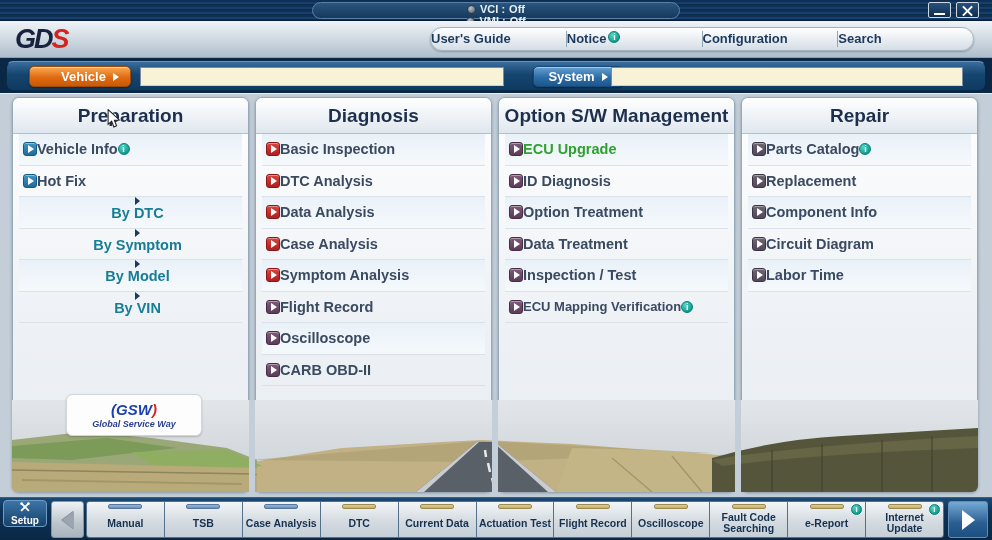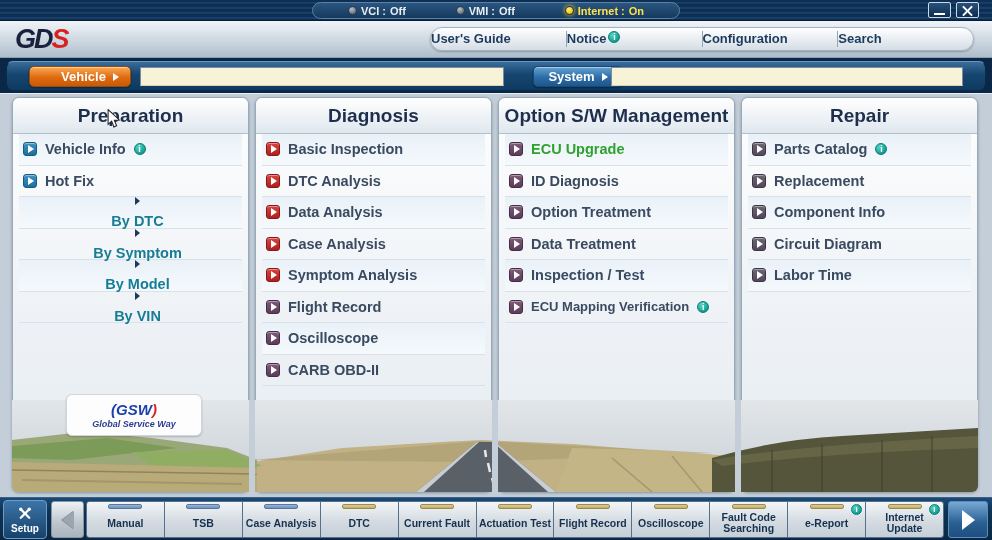--- a/index.html
+++ b/index.html
@@ -6,21 +6,21 @@
   html,body { width:992px; height:540px; overflow:hidden; }
   body { font-family:"Liberation Sans", sans-serif; background:#0a2845; position:relative; }
   #page { position:absolute; inset:0; width:992px; height:540px; }
 
   
   #titlebar { position:absolute; left:0; top:0; width:992px; height:21px;
     background:repeating-linear-gradient(0deg,#0c2c4e 0 1px,#16406b 1px 3px,#102f54 3px 5px);
     border-bottom:1px solid #071e38; }
   #statuspill { position:absolute; left:312px; top:2px; width:368px; height:17px;
     background:linear-gradient(#2a567f,#16395e); border:1px solid #5b82a6; border-radius:9px;
-    display:flex; align-items:center; justify-content:space-around; padding:0 10px; }
+    display:flex; align-items:center; justify-content:space-around; padding:0 10px;flex-direction:column; }
   .statusgroup { display:flex; align-items:center; gap:4px; }
   .led { width:9px; height:9px; border-radius:50%; border:1px solid #2b3b4a; }
   .led.off { background:radial-gradient(circle at 35% 30%, #b8c2cb, #6d7883 70%); }
   .led.on  { background:radial-gradient(circle at 35% 30%, #ffef8a, #f5c400 70%); box-shadow:0 0 4px #ffd215; }
   .stlabel, .stvalue { font-size:11px; font-weight:bold; color:#e9eef3; }
   .stlabel::after { content:" : "; }
   .statusgroup.on .stlabel, .statusgroup.on .stvalue { color:#ffe14d; }
 
   .winbtn { position:absolute; top:2px; width:23px; height:16px;
     background:linear-gradient(#27527c,#0e2d50); border:1px solid #cfd8e0; border-radius:2px; }
@@ -66,21 +66,21 @@
   #main { position:absolute; left:0; top:93px; width:992px; height:404px;
     background:#c3ced8; border-top:1px solid #e9eef3; }
   .column { position:absolute; top:97px; width:237px; height:395px;
     background:linear-gradient(#fefefe,#edf1f5 60%,#e7edf2); border:1px solid #98aaba; border-radius:7px;
     box-shadow:0 1px 3px rgba(20,40,60,.35); }
   #col0 { left:12px; } #col1 { left:255px; } #col2 { left:498px; } #col3 { left:741px; }
   .col-header { height:36px; line-height:35px; text-align:center; font-size:19px; font-weight:600;
     color:#1d2f4c; background:linear-gradient(#ffffff,#dfe7ee); border-bottom:1px solid #b4c0cc;
     border-radius:7px 7px 0 0; }
   .col-list { padding:0 6px; }
-  .row { height:31.5px; display:flex; align-items:center; gap:8px; padding:0 4px;
+  .row { height:31.5px; display:flex; align-items:center; padding:0 4px;
     border-bottom:1px solid #dae1e8; cursor:pointer; }
   .row.alt { background:linear-gradient(#e9f1f8,#f5f9fc); }
   .bullet { width:14px; height:14px; border-radius:3px; display:flex; align-items:center; justify-content:center; flex:0 0 auto;
     box-shadow:inset 0 1px 0 rgba(255,255,255,.4); }
   .bullet::after { content:""; width:0; height:0; border-left:6px solid #fff;
     border-top:4px solid transparent; border-bottom:4px solid transparent; margin-left:2px; }
   .b-blue   { background:linear-gradient(#3f93c2,#1e6d9e); border:1px solid #155a84; }
   .b-red    { background:linear-gradient(#d8453f,#b01f1f); border:1px solid #8c1515; }
   .b-purple { background:linear-gradient(#7e5a78,#5c3c58); border:1px solid #462c44; }
   .b-gray   { background:linear-gradient(#6e6572,#52485a); border:1px solid #3c3446; }
@@ -103,21 +103,21 @@
     background:#fdfdfd; border:1px solid #cfd6dc; border-radius:6px; box-shadow:0 1px 2px rgba(0,0,0,.2);
     display:flex; flex-direction:column; align-items:center; justify-content:center; }
   #gswtext { font-size:15px; font-weight:900; font-style:italic; color:#1a3fae; letter-spacing:0; position:relative; line-height:15px; }
   #gswtext::before { content:"("; color:#1a3fae; font-weight:900; }
   #gswtext::after { content:")"; color:#d6231f; font-weight:900; }
   #gswtag { font-size:9px; font-weight:bold; font-style:italic; color:#2a3f8f; margin-top:2px; }
 
   
   #toolbar { position:absolute; left:0; top:497px; width:992px; height:43px;
     background:linear-gradient(#1b4a76,#0d3357 30%,#0a2845); border-top:1px solid #3a608a; }
-  #setupbtn { position:absolute; left:3px; top:2px; width:44px; height:39px;
+  #setupbtn { position:absolute; left:3px; top:2px; width:44px; height:27px;
     background:linear-gradient(#3c75a8,#16416b 60%,#103а5c); background:linear-gradient(#3c75a8,#16416b); 
     border:1px solid #6f9cc4; border-radius:4px; display:flex; flex-direction:column; align-items:center;
     justify-content:center; gap:2px; cursor:pointer; }
   #setuplabel { color:#fff; font-size:10px; font-weight:bold; }
   .navbtn { position:absolute; top:3px; height:37px; border-radius:3px; display:flex; align-items:center; justify-content:center; cursor:pointer; }
   #leftarrowbtn { left:51px; width:33px; background:linear-gradient(#eff2f5,#bcc5cd 60%,#aab4bd); border:1px solid #8795a2; }
   #rightarrowbtn { left:948px; width:40px; background:linear-gradient(#76a9d4,#2a5f93 60%,#1d4f80); border:1px solid #5d8cb8; }
   .tri-left-gray { width:0; height:0; border-right:12px solid #9aa5af; border-top:9px solid transparent; border-bottom:9px solid transparent;
     filter:drop-shadow(-1px 0 0 #7b8893); }
   .tri-right-white { width:0; height:0; border-left:13px solid #fff; border-top:10px solid transparent; border-bottom:10px solid transparent; }
@@ -381,21 +381,21 @@
         <div class="tab">
           <span class="tabbar blue"></span>
           <span class="tablabel">Case Analysis</span>
         </div>
         <div class="tab">
           <span class="tabbar tan"></span>
           <span class="tablabel">DTC</span>
         </div>
         <div class="tab">
           <span class="tabbar tan"></span>
-          <span class="tablabel">Current Fault</span>
+          <span class="tablabel">Current Data</span>
         </div>
         <div class="tab">
           <span class="tabbar tan"></span>
           <span class="tablabel">Actuation Test</span>
         </div>
         <div class="tab">
           <span class="tabbar tan"></span>
           <span class="tablabel">Flight Record</span>
         </div>
         <div class="tab">

